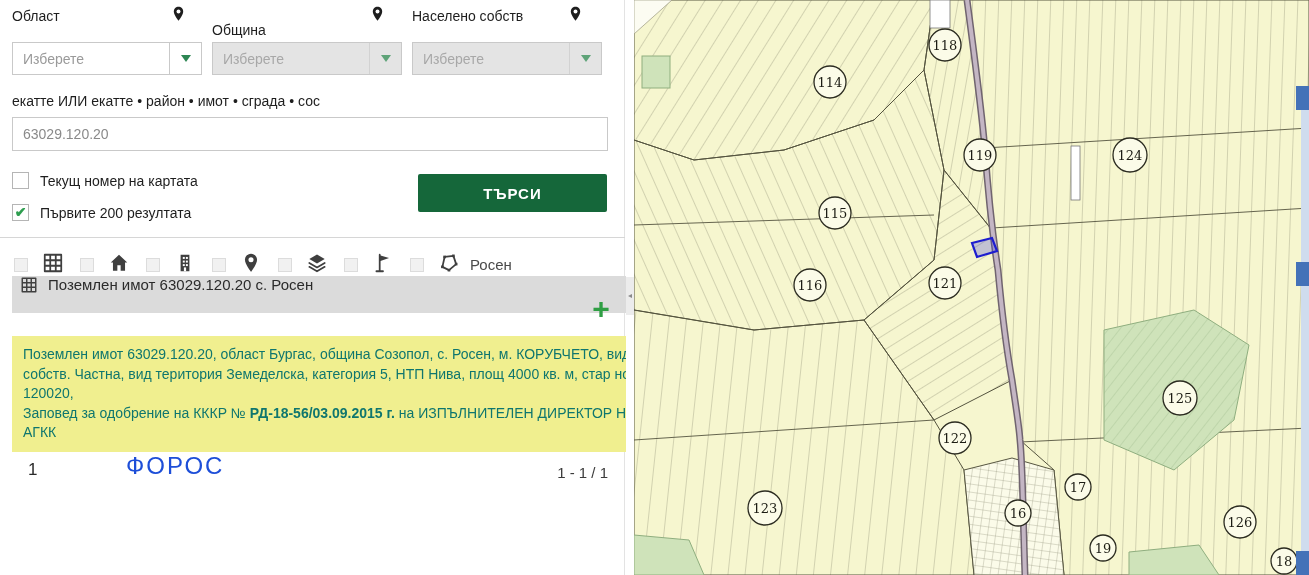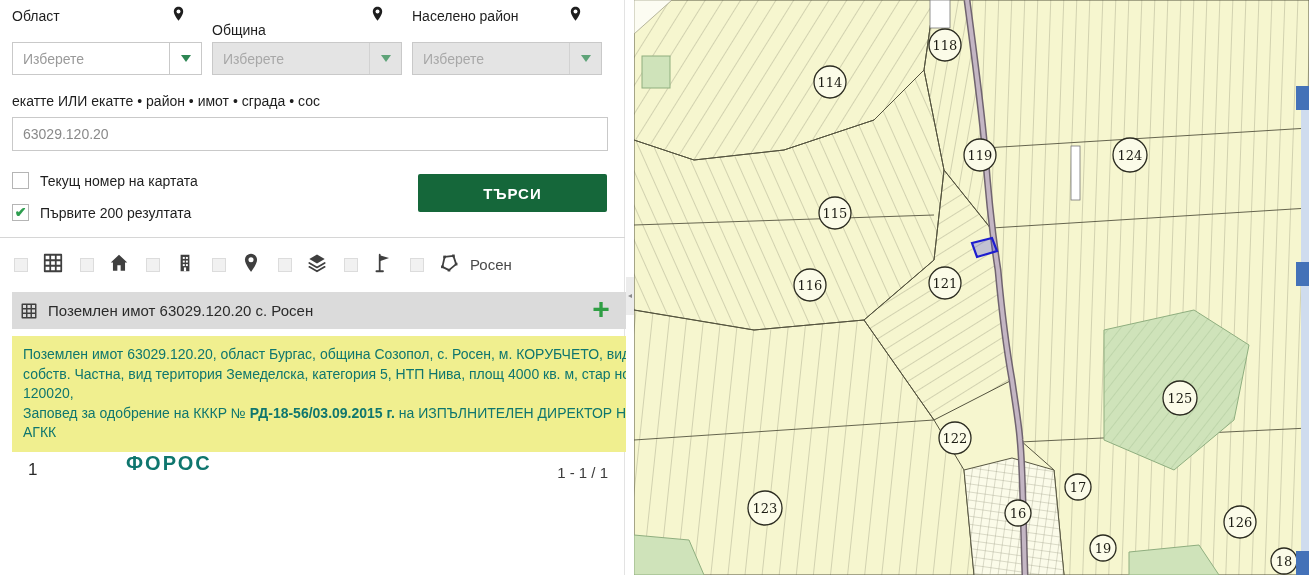--- a/index.html
+++ b/index.html
@@ -16,29 +16,29 @@
   .select.disabled .txt{color:#a8a8a8}
   .select.disabled .arrow-box{border-left-color:#d2d2d2}
   .select.disabled .tri{border-top-color:#5ea378}
   .text-input{position:absolute;left:12px;top:117px;width:596px;height:34px;box-sizing:border-box;border:1px solid #c9c9c9;padding:0 10px;font-size:14px;color:#8a8a8a;font-family:"Liberation Sans",sans-serif;background:#fff}
   .checkbox{position:absolute;width:17px;height:17px;box-sizing:border-box;border:1px solid #b5b5b5;background:#fff;text-align:center;line-height:15px;font-size:14px;color:#2e9e4f;font-weight:bold;cursor:pointer}
   .search-btn{position:absolute;left:418px;top:174px;width:189px;height:38px;background:#15673a;color:#fff;border:none;font-weight:bold;font-size:15px;letter-spacing:1px;border-radius:2px;font-family:"Liberation Sans",sans-serif;cursor:pointer}
   .divider{position:absolute;left:0;top:237px;width:625px;height:1px;background:#d6d6d6}
   .tb-sq{position:absolute;top:258px;width:14px;height:14px;background:#f1f1f1;border:1px solid #dcdcdc;box-sizing:border-box;cursor:pointer}
   .tb-ic{position:absolute;top:252px;width:22px;height:22px;cursor:pointer}
   .tb-all{position:absolute;left:470px;top:256px;font-size:15px;color:#4a4a4a;cursor:pointer}
-  .result-bar{position:absolute;left:12px;top:292px;width:648px;height:37px;background:#dbdbdb;display:flex;align-items:center;cursor:pointer}
+  .result-bar{position:absolute;left:12px;top:276px;width:648px;height:37px;background:#dbdbdb;display:flex;cursor:pointer}
   .result-bar .g-ic{margin:0 10px 0 8px;width:18px;height:18px;flex:0 0 auto}
   .result-bar .r-txt{flex:1;font-size:15px;color:#2b2b2b;white-space:nowrap;overflow:hidden}
   .result-bar .mag{width:24px;height:24px;margin-right:8px;flex:0 0 auto;cursor:pointer}
   .plus-btn{position:absolute;left:588px;top:292px;width:26px;height:37px;font-size:30px;font-weight:bold;color:#2f9e44;text-align:center;line-height:34px;cursor:pointer}
   .detail-box{position:absolute;left:12px;top:336px;width:664px;box-sizing:border-box;background:#f0ef8f;padding:9px 11px;font-size:14px;line-height:1.4;color:#0f766e}
   .detail-box p{margin:0}
   .pg-num{position:absolute;left:28px;top:460px;font-size:17px;color:#2a2a2a}
-  .watermark{position:absolute;left:126px;top:452px;font-size:20px;font-weight:bold;color:#0f766e;letter-spacing:2px}
+  .watermark{position:absolute;left:126px;top:452px;font-size:24px;font-weight:normal;color:#1d4ed8;letter-spacing:2px}
   .pg-range{position:absolute;left:520px;top:464px;width:88px;text-align:right;font-size:15px;color:#3c3c3c}
   .gutter{position:absolute;left:626px;top:0;width:8px;height:575px;background:#fff}
   .collapse-btn{position:absolute;left:0;top:277px;width:8px;height:38px;background:#ececec;color:#8a8a8a;font-size:8px;text-align:center;line-height:38px;cursor:pointer}
   .map-wrap{position:absolute;left:634px;top:0;width:675px;height:575px;background:#f6f6cf}
   .map-scroll-track{position:absolute;right:0;top:86px;width:8px;bottom:0;background:#cfdcee}
   .map-scroll-btn{position:absolute;right:0;width:13px;height:24px;background:#4472b8;cursor:pointer}
   .map-scroll-btn.t{top:86px}
   .map-scroll-btn.m{top:262px}
   .map-scroll-btn.b{top:551px}
   .icon-dark{fill:#3f3f3f}
@@ -48,21 +48,21 @@
 </style>
 </head>
 <body>
 
 <div class="app" data-name="kais-cadastre-app">
 
   <div class="sidebar" data-name="search-sidebar">
 
     <div class="sb-label" style="left:12px;top:8px" data-name="region-filter-label">Област</div>
     <div class="sb-label" style="left:212px;top:22px" data-name="municipality-filter-label">Община</div>
-    <div class="sb-label" style="left:412px;top:8px" data-name="settlement-filter-label">Населено район</div>
+    <div class="sb-label" style="left:412px;top:8px" data-name="settlement-filter-label">Населено собств</div>
 
     <span class="pin" style="left:170px;top:4px" data-name="location-pin-icon">
       <svg viewBox="0 0 20 20" width="17" height="20">
           <path fill="#1e1e1e" d="M10,1.5 C6.9,1.5 4.5,3.9 4.5,7 C4.5,11 10,18 10,18 C10,18 15.5,11 15.5,7 C15.5,3.9 13.1,1.5 10,1.5 Z"></path>
           <circle cx="10" cy="7" r="2.3" fill="#fff"></circle>
         </svg>
     </span>
     <span class="pin" style="left:369px;top:4px" data-name="location-pin-icon">
       <svg viewBox="0 0 20 20" width="17" height="20">
           <path fill="#1e1e1e" d="M10,1.5 C6.9,1.5 4.5,3.9 4.5,7 C4.5,11 10,18 10,18 C10,18 15.5,11 15.5,7 C15.5,3.9 13.1,1.5 10,1.5 Z"></path>

